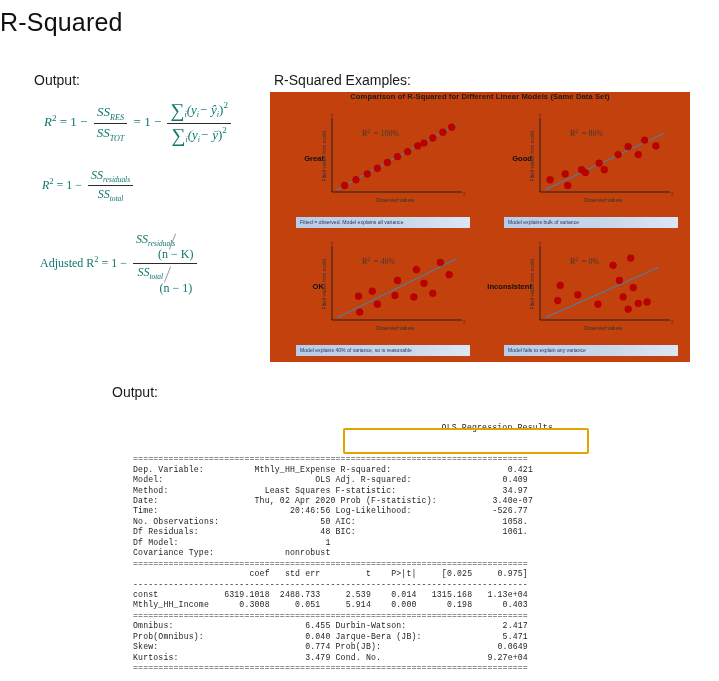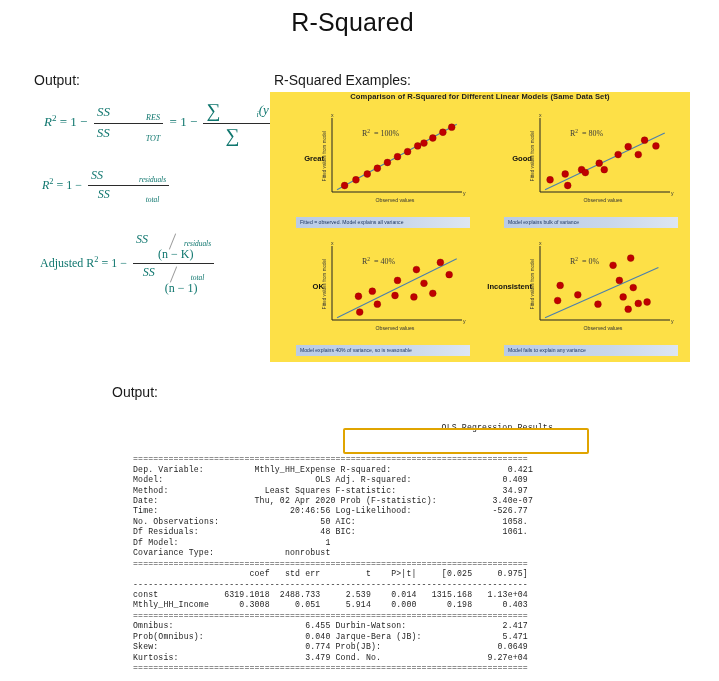--- a/index.html
+++ b/index.html
@@ -13,21 +13,21 @@
     position: relative;
     font-family: "Liberation Sans", sans-serif;
     color: #000;
     overflow: hidden;
   }
   .slide-title {
     position: absolute;
     top: 8px;
     left: 0;
     width: 705px;
-    text-align: center;
+    text-align: left;
     font-size: 25px;
     font-weight: 400;
     letter-spacing: 0.2px;
     color: #111;
   }
   .label-formula {
     position: absolute;
     left: 34px;
     top: 72px;
     font-size: 14px;
@@ -74,21 +74,21 @@
   }
   .frac .num {
     display: block;
     padding: 0 3px 1px 3px;
     border-bottom: 1px solid #2b2b2b;
   }
   .frac .den {
     display: block;
     padding: 1px 3px 0 3px;
   }
-  sub.sm { font-size: 0.62em; font-style: italic; margin-left: 36px; }
+  sub.sm { font-size: 0.62em; font-style: italic; }
   sup.sm { font-size: 0.7em; }
   .ital { font-style: italic; }
   .sumglyph { font-size: 1.5em; vertical-align: -0.18em; }
 
   
   .slantfrac {
     display: inline-block;
     vertical-align: middle;
     position: relative;
     text-align: left;
@@ -102,21 +102,21 @@
     transform: rotate(22deg);
   }
 
   
   .chart-panel {
     position: absolute;
     left: 270px;
     top: 92px;
     width: 420px;
     height: 270px;
-    background: #fde047;
+    background: #c2410c;
   }
   .chart-panel-title {
     position: absolute;
     left: 0;
     top: 0;
     width: 420px;
     text-align: center;
     font-size: 7.6px;
     font-weight: bold;
     color: #1c1c1c;

